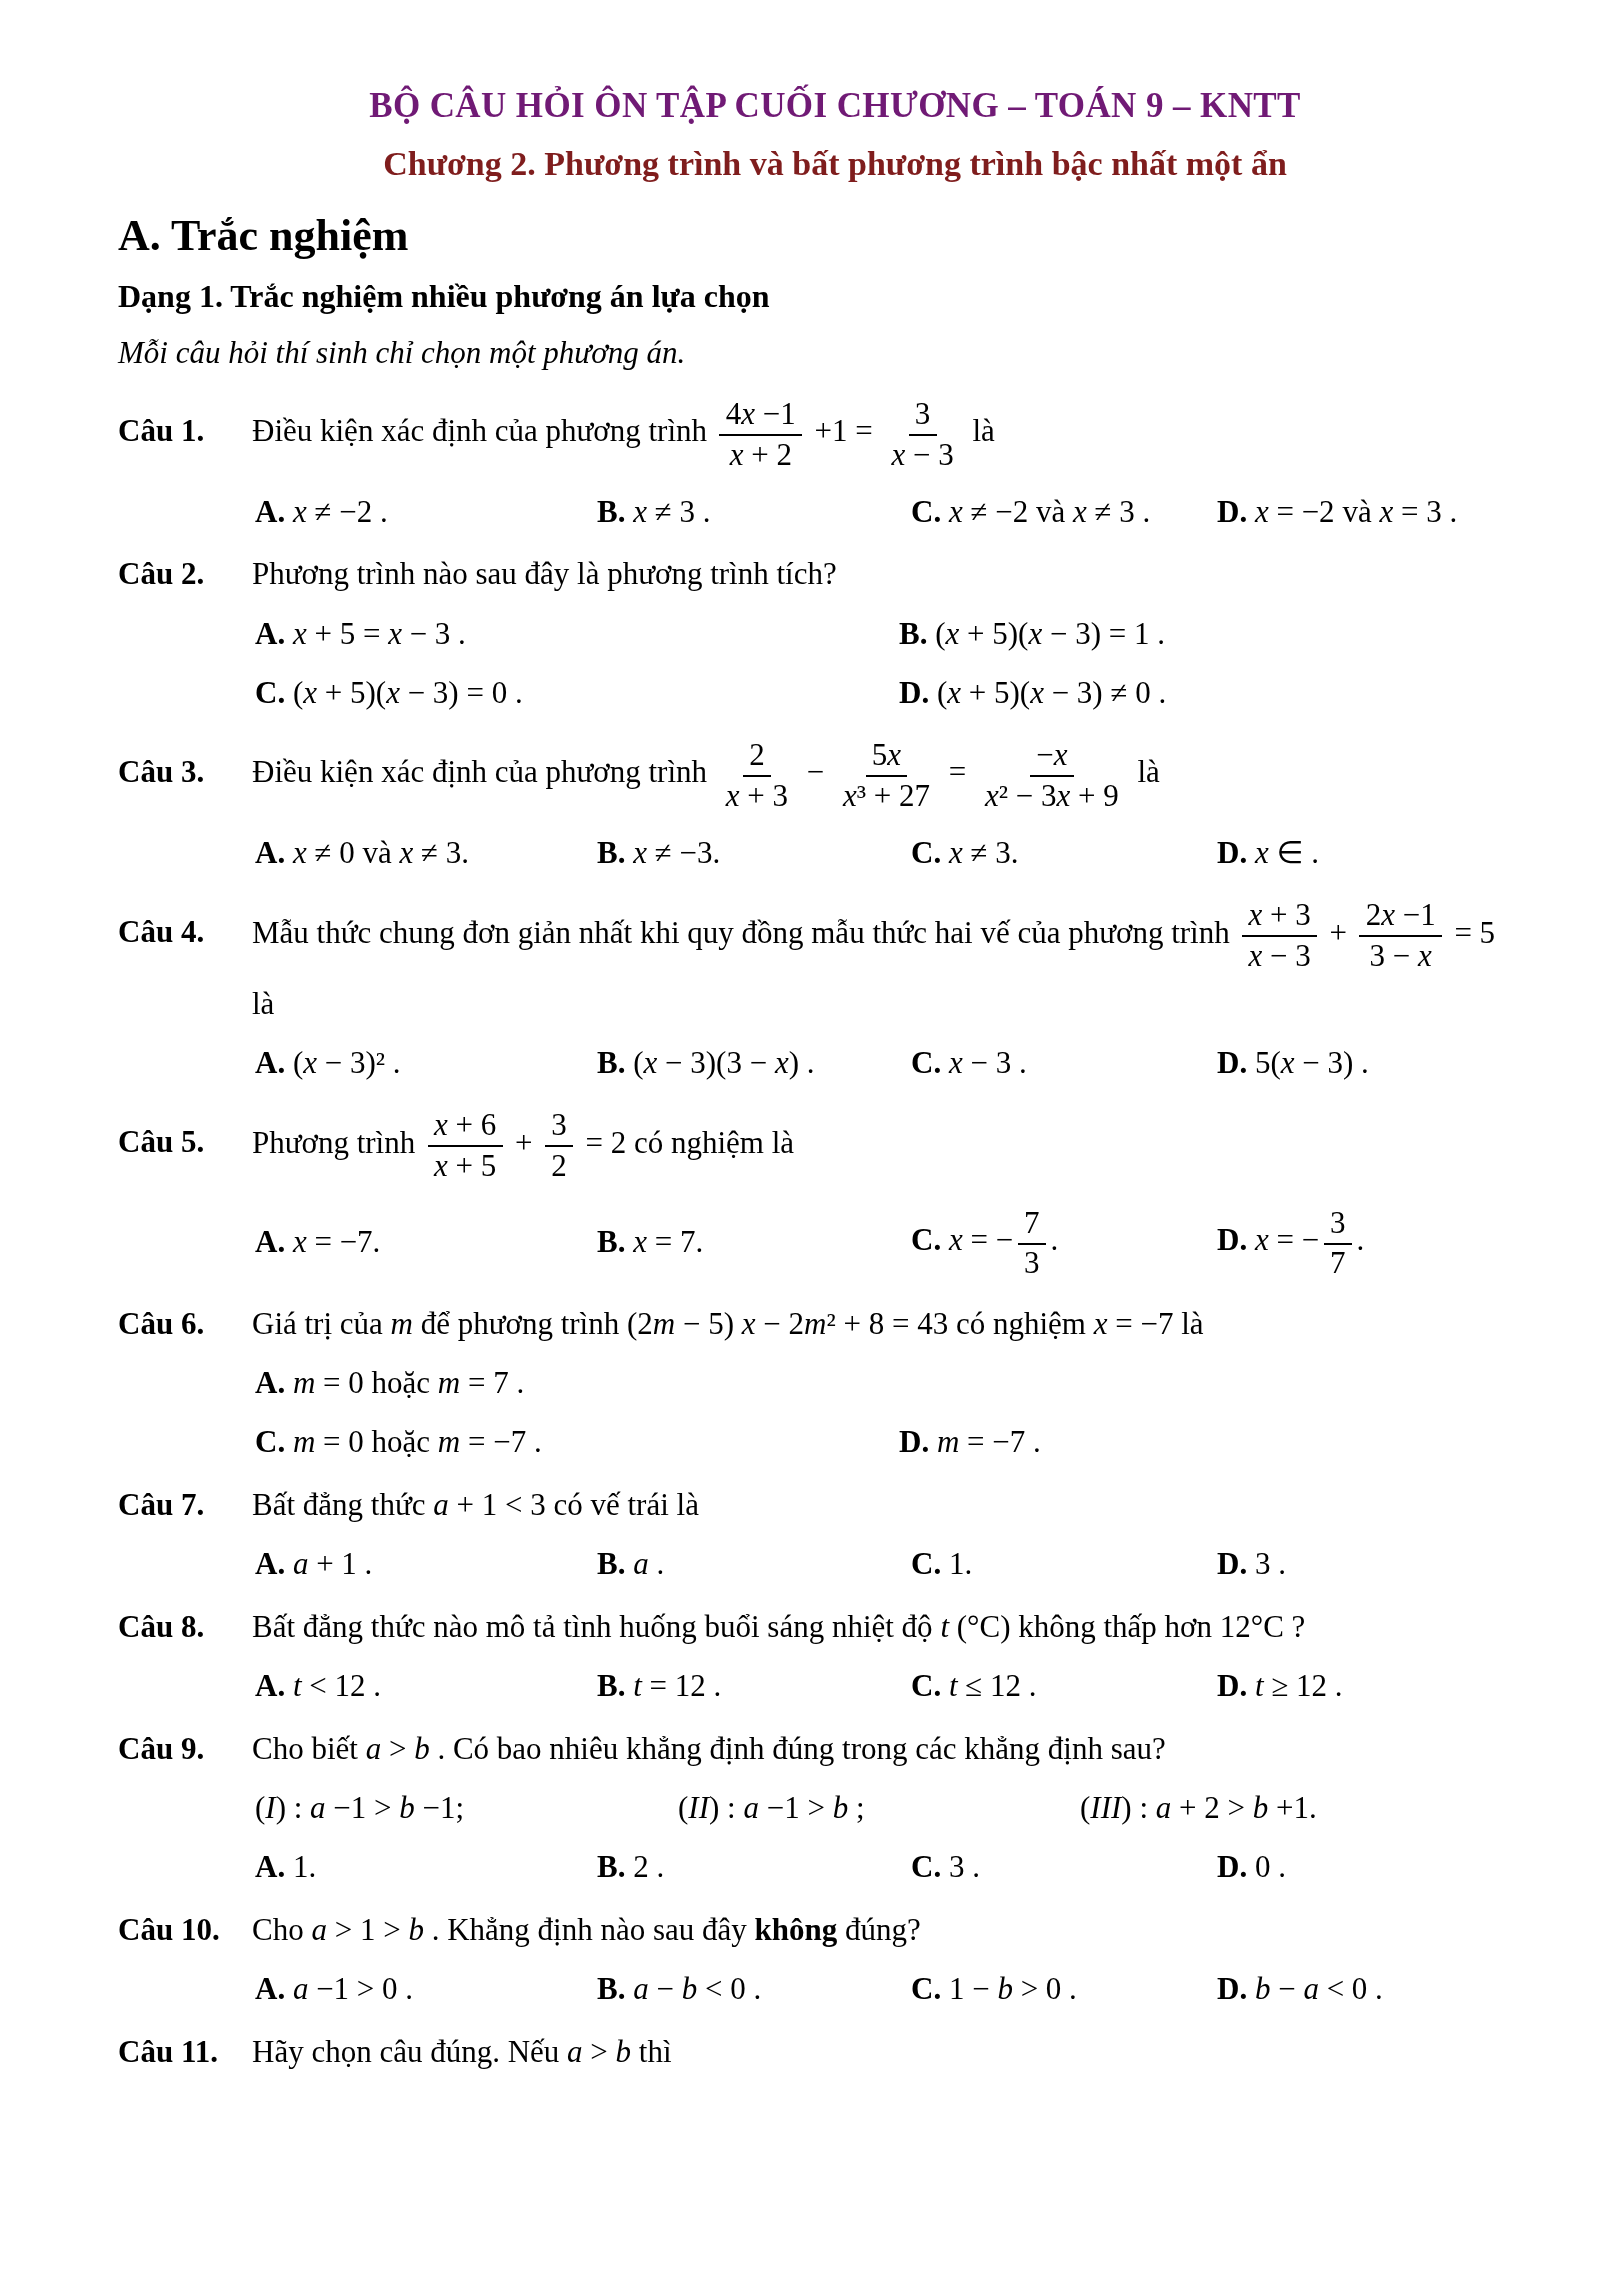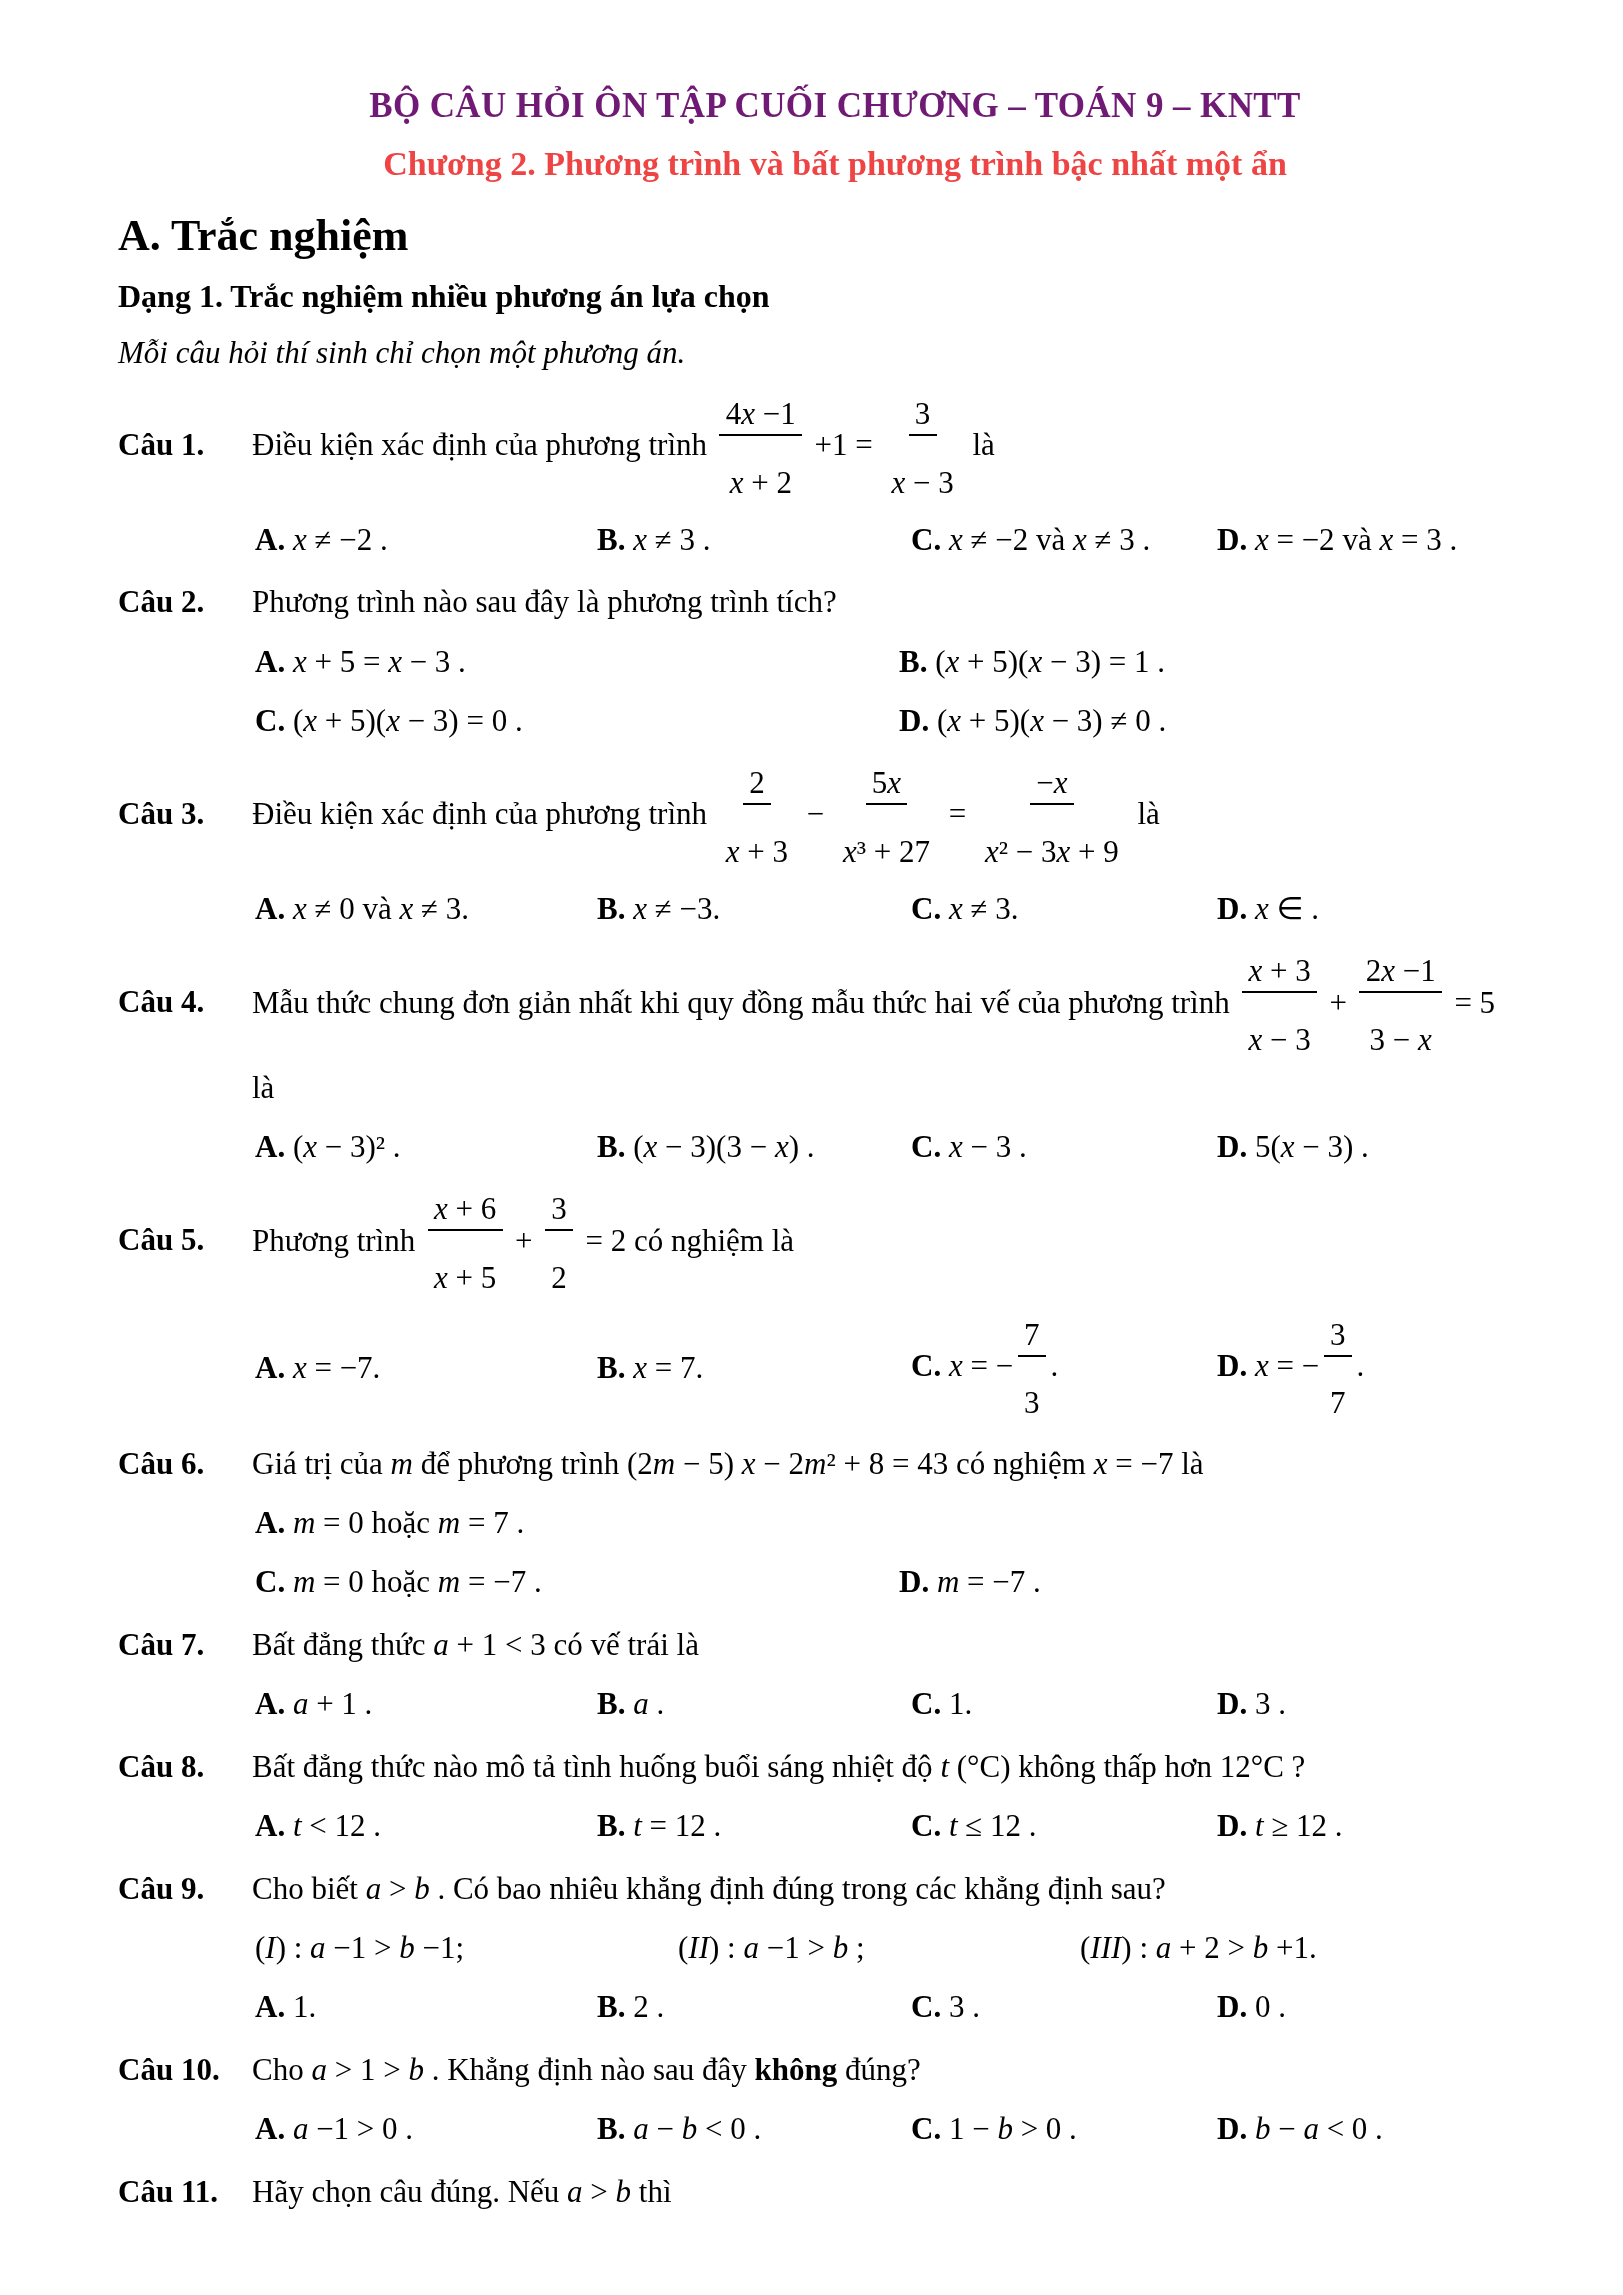--- a/index.html
+++ b/index.html
@@ -53,38 +53,37 @@
   .olabel{font-weight:bold;}
   .b{font-weight:bold;}
   .math i{font-style:italic;}
   .frac{
     display:inline-flex;
     flex-direction:column;
     align-items:center;
     vertical-align:middle;
     margin:0 4.7px;
     line-height:1.12;
-    gap:28px;
   }
   .frac .num{
     border-bottom:2.4px solid #000;
     padding:1.6px 6.3px 2.4px 6.3px;
     text-align:center;
   }
   .frac .den{
     padding:1.6px 6.3px 0 6.3px;
     text-align:center;
   }
 </style>
 </head>
 <body>
 
 <div class="page">
   <div class="title" style="color: #701a75;">BỘ CÂU HỎI ÔN TẬP CUỐI CHƯƠNG – TOÁN 9 – KNTT</div>
-  <div class="subtitle" style="color: #ef4444;">Chương 2. Phương trình và bất phương trình bậc nhất một ẩn</div>
+  <div class="subtitle" style="color: #7f1d1d;">Chương 2. Phương trình và bất phương trình bậc nhất một ẩn</div>
   <div class="h-a">A. Trắc nghiệm</div>
   <div class="h-dang">Dạng 1. Trắc nghiệm nhiều phương án lựa chọn</div>
   <div class="note">Mỗi câu hỏi thí sinh chỉ chọn một phương án.</div>
   <div id="questions">
       <div class="question">
         <div class="qline"><span class="qlabel">Câu 1.</span><span class="">Điều kiện xác định của phương trình </span><span class="frac">
             <span class="num"><span>4</span><i>x</i><span> −1</span></span>
             <span class="den"><i>x</i><span> + 2</span></span>
           </span><span class="math"><span> +1 = </span></span><span class="frac">
             <span class="num"><span>3</span></span>

